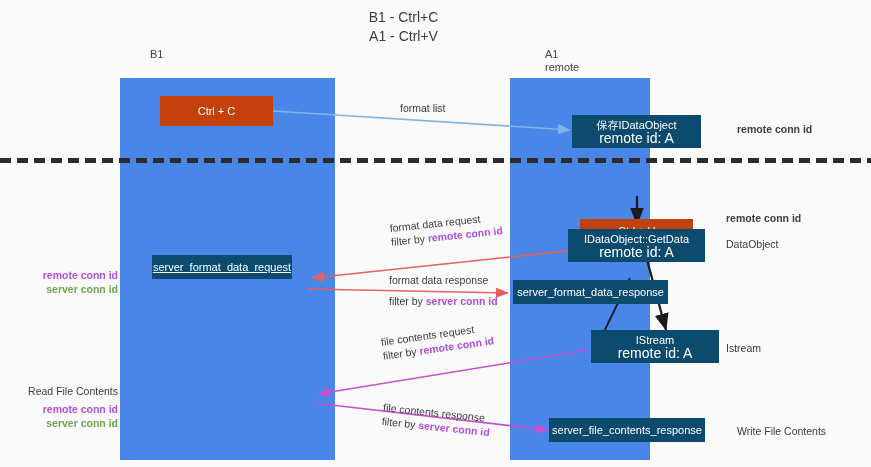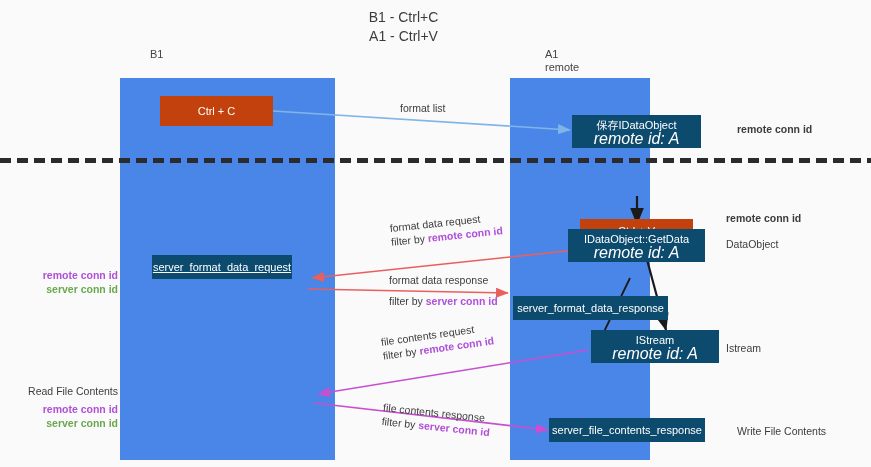--- a/index.html
+++ b/index.html
@@ -58,21 +58,21 @@
     align-items: center;
     justify-content: center;
     text-align: center;
     font-size: 11px;
     line-height: 13px;
     color: #ffffff;
     padding: 2px 4px;
   }
   .node.green { background: #c2410c; }
   .node.orange { background: #0c4a6e; }
-  .node .sub { font-size: 16px; font-style: italic; }
+  .node .sub { font-size: 14px; }
 
   
   .lbl {
     position: absolute;
     font-size: 10.5px;
     color: #3c3c3c;
     line-height: 14px;
     white-space: nowrap;
   }
   .lbl.rot { transform-origin: left top; }
@@ -178,21 +178,21 @@
 
   <div class="node orange" style="left:568px; top:229px; width:137px; height:33px;">
     <div>IDataObject::GetData</div>
     <div class="sub">remote id: A</div>
   </div>
 
   <div class="node orange" style="left:152px; top:255px; width:140px; height:24px;text-decoration:underline;">
     <div>server_format_data_request</div>
   </div>
 
-  <div class="node orange" style="left:513px; top:280px; width:155px; height:24px;margin-top:16px;">
+  <div class="node orange" style="left:513px; top:280px; width:155px; height:24px;">
     <div>server_format_data_response</div>
   </div>
 
   <div class="node orange" style="left:591px; top:330px; width:128px; height:33px;">
     <div>IStream</div>
     <div class="sub">remote id: A</div>
   </div>
 
 
   <div class="node orange" style="left:549px; top:418px; width:156px; height:24px;">

